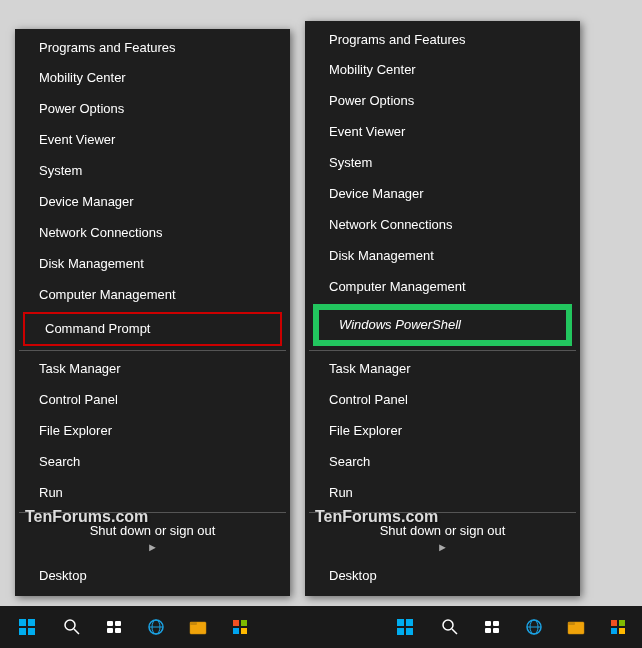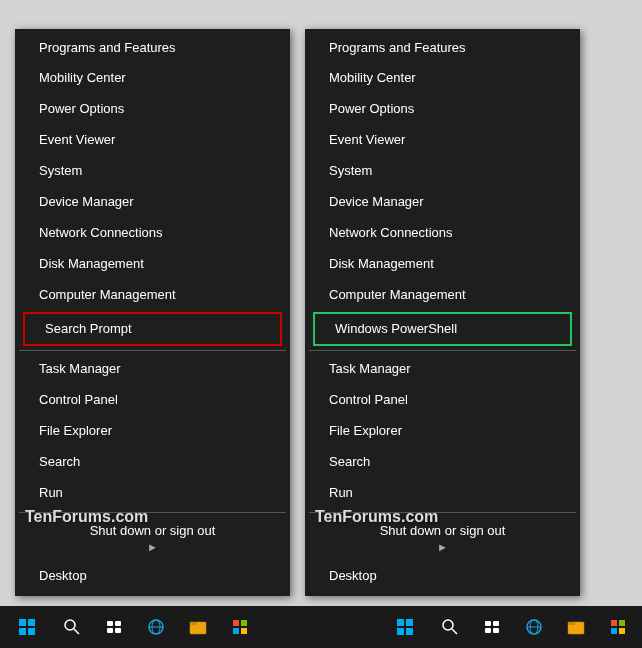--- a/index.html
+++ b/index.html
@@ -129,21 +129,21 @@
         <div class="menu-item">Mobility Center</div>
         <div class="menu-item">Power Options</div>
         <div class="menu-item">Event Viewer</div>
         <div class="menu-item">System</div>
         <div class="menu-item">Device Manager</div>
         <div class="menu-item">Network Connections</div>
         <div class="menu-item">Disk Management</div>
         <div class="menu-item">Computer Management</div>
 
         <div style="border: 2px solid #cc0000; margin: 1px 4px;">
-          <div class="menu-item">Search Prompt</div>
+          <div class="menu-item">Command Prompt</div>
         </div>
         <div class="menu-divider"></div>
 
         <div class="menu-item">Task Manager</div>
         <div class="menu-item">Control Panel</div>
         <div class="menu-item">File Explorer</div>
         <div class="menu-item">Search</div>
         <div class="menu-item">Run</div>
         <div class="menu-divider"></div>
         <div class="menu-item menu-item-with-arrow">
@@ -162,21 +162,21 @@
         <div class="menu-item">Programs and Features</div>
         <div class="menu-item">Mobility Center</div>
         <div class="menu-item">Power Options</div>
         <div class="menu-item">Event Viewer</div>
         <div class="menu-item">System</div>
         <div class="menu-item">Device Manager</div>
         <div class="menu-item">Network Connections</div>
         <div class="menu-item">Disk Management</div>
         <div class="menu-item">Computer Management</div>
 
-        <div style="border: 2px solid #22c55e; margin: 1px 4px;">
+        <div style="border: 6px solid #22c55e; margin: 1px 4px; font-style: italic;">
           <div class="menu-item">Windows PowerShell</div>
         </div>
         <div class="menu-divider"></div>
 
         <div class="menu-item">Task Manager</div>
         <div class="menu-item">Control Panel</div>
         <div class="menu-item">File Explorer</div>
         <div class="menu-item">Search</div>
         <div class="menu-item">Run</div>
         <div class="menu-divider"></div>

